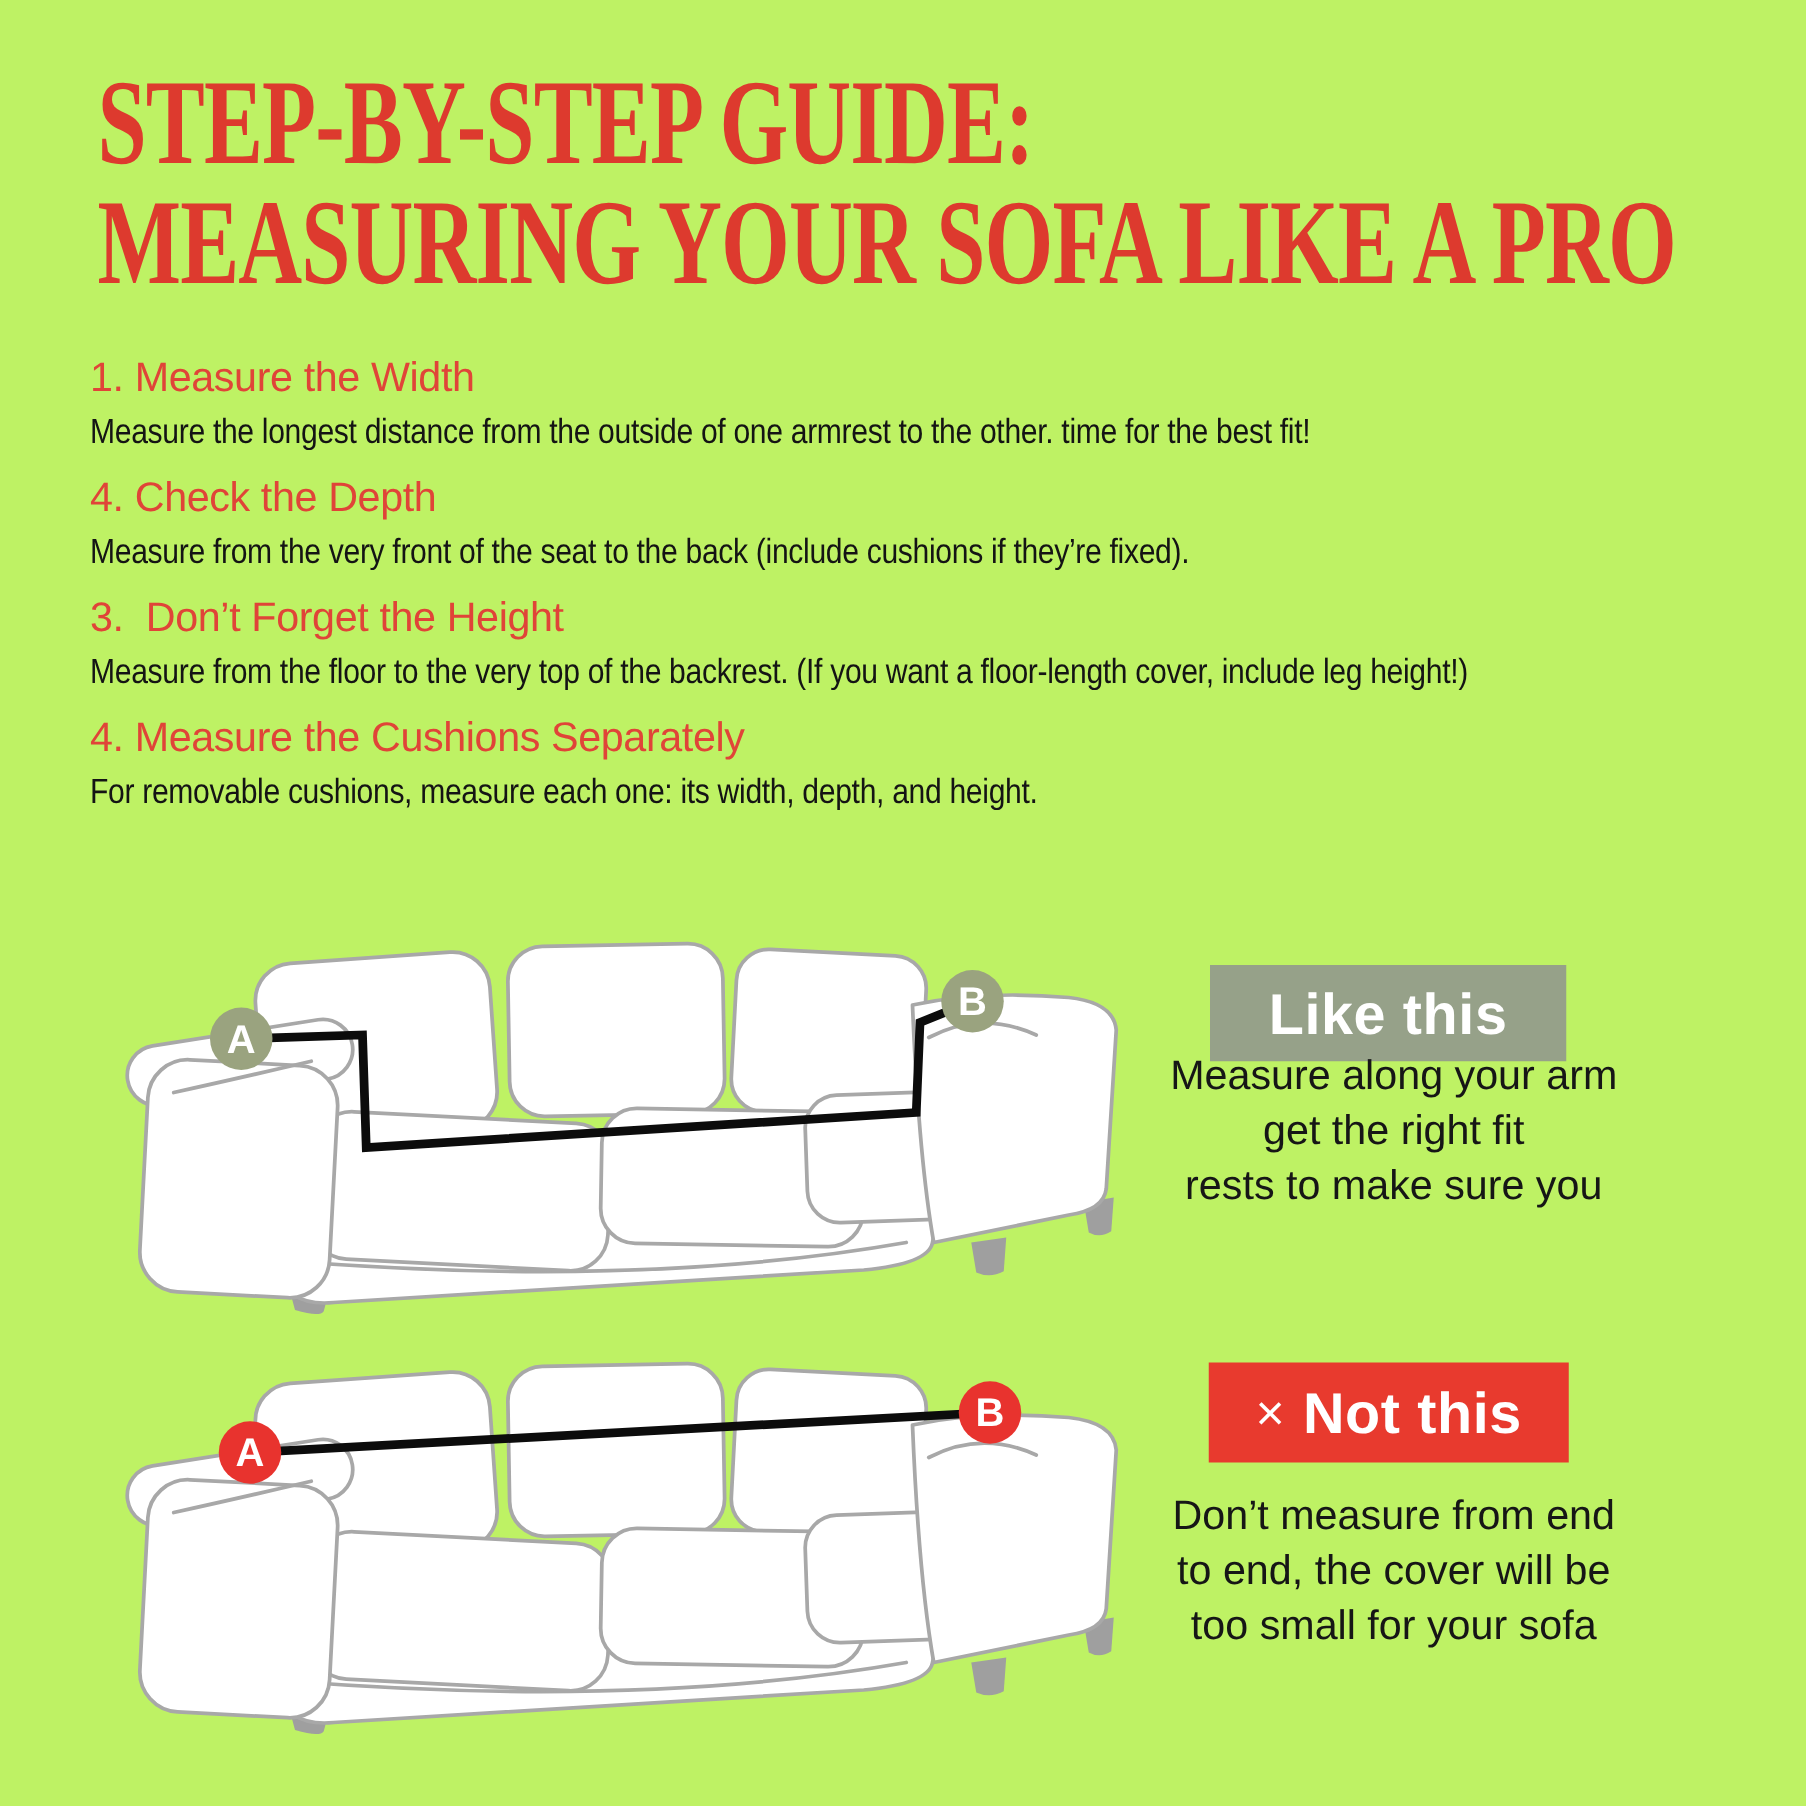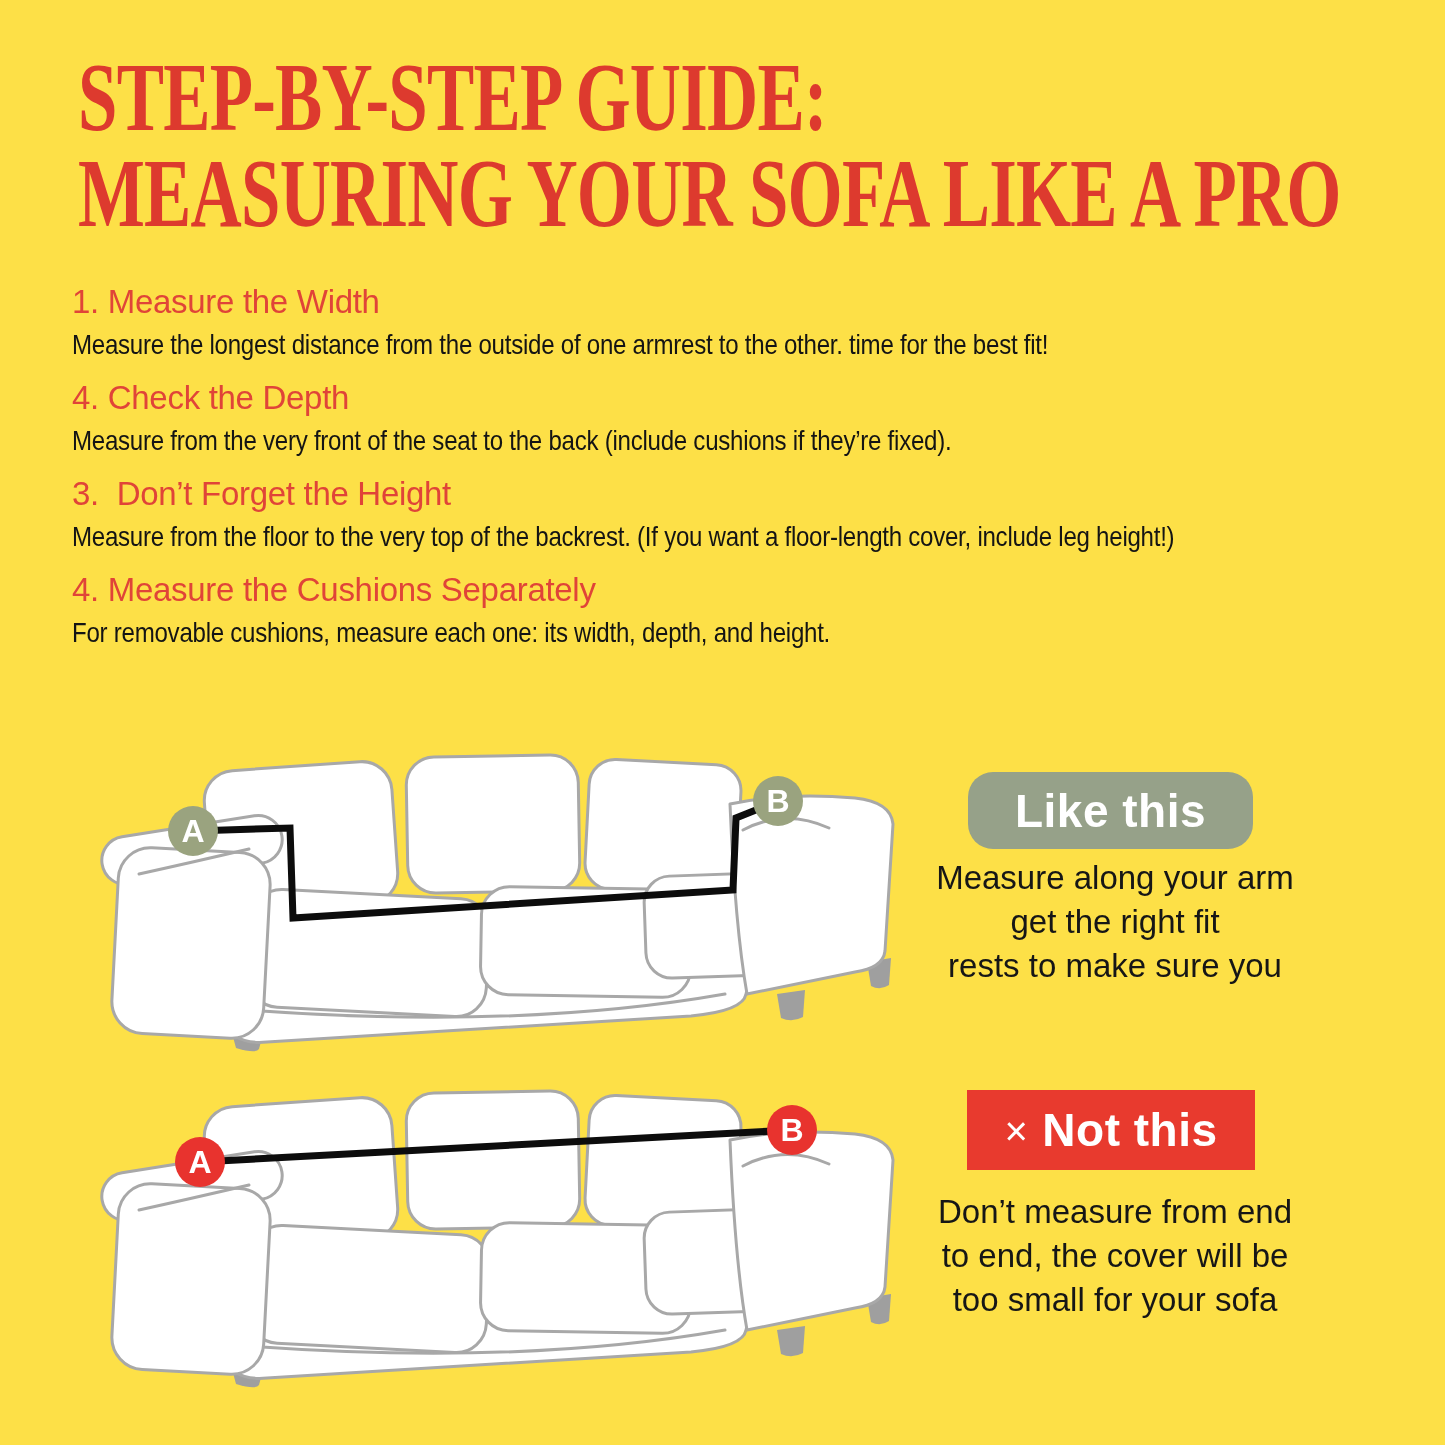--- a/index.html
+++ b/index.html
@@ -1,17 +1,17 @@
 <!DOCTYPE html>
 <html><head>
 <meta charset="utf-8">
 <style>
   html,body{margin:0;padding:0;background:#ffffff;}
   .canvas{
-    position:relative;width:1445px;height:1445px;background:#fde047;
+    position:relative;width:1445px;height:1445px;background:#bef264;
     overflow:hidden;font-family:"Liberation Sans",sans-serif;
   }
   
   .title{position:absolute;left:78px;top:50px;color:#dd3a2e;}
   .title-line{
     font-family:"Liberation Serif",serif;font-weight:700;
     font-size:97px;line-height:96px;white-space:nowrap;
     transform:scaleX(0.73);transform-origin:0 50%;letter-spacing:-1px;
   }
   
@@ -30,26 +30,26 @@
   .sofa{position:absolute;left:85px;width:830px;height:335px;}
   .sofa svg{display:block;width:100%;height:100%;}
   #sofa-correct{top:746px;}
   #sofa-incorrect{top:1082px;}
   .marker-label{font-family:"Liberation Sans",sans-serif;font-weight:700;font-size:32px;fill:#ffffff;text-anchor:middle;}
   
   .badge{
     position:absolute;display:flex;align-items:center;justify-content:center;
     color:#ffffff;font-weight:700;font-size:46px;letter-spacing:0.5px;
   }
-  .badge-good{left:968px;top:772px;width:285px;height:77px;background:#96a189;border-radius:25px;}
+  .badge-good{left:968px;top:772px;width:285px;height:77px;background:#96a189;}
   .badge-bad{left:967px;top:1090px;width:288px;height:80px;background:#e83a2e;}
   .cross{font-weight:400;font-size:40px;margin-right:14px;position:relative;top:1px;}
   .caption{position:absolute;left:890px;width:450px;text-align:center;color:#161616;}
   .caption-line{font-size:33px;line-height:44px;white-space:nowrap;}
-  .caption-good{top:856px;}
+  .caption-good{top:838px;}
   .caption-bad{top:1190px;}
 </style>
 </head>
 <body>
 
 <div class="canvas">
 
   <header class="title">
     <div class="title-line">STEP-BY-STEP GUIDE:</div>
     <div class="title-line">MEASURING YOUR SOFA LIKE A PRO</div>

